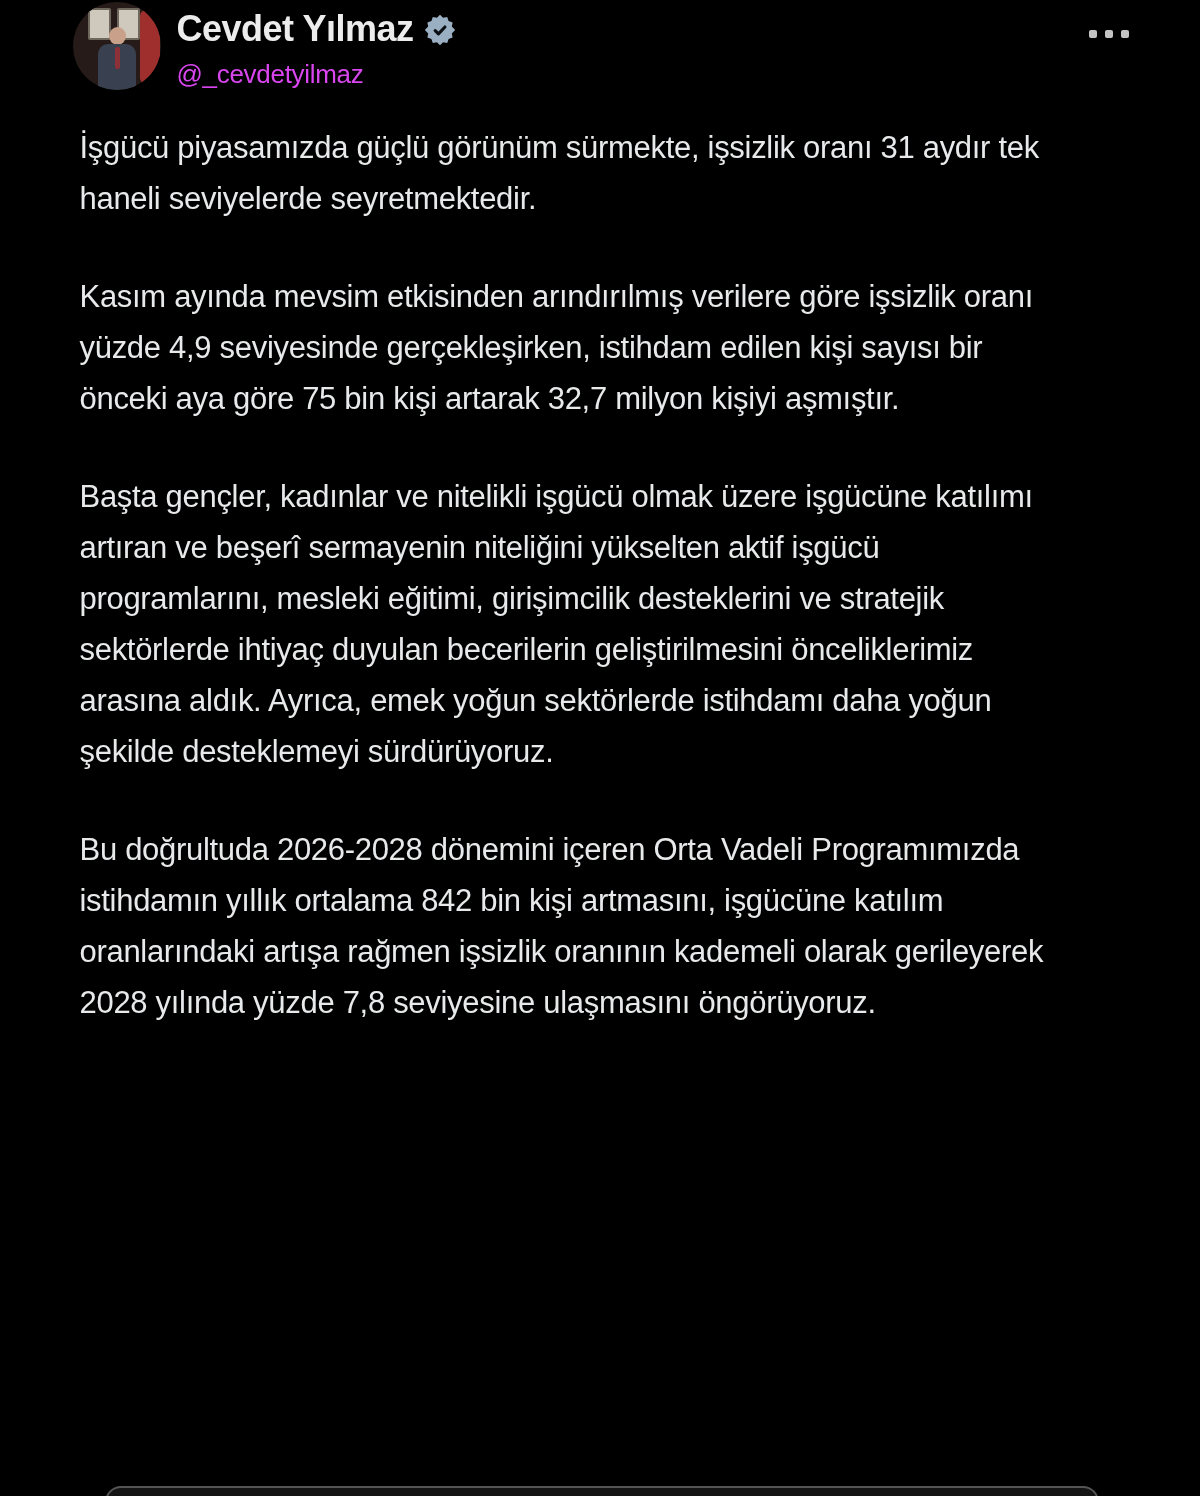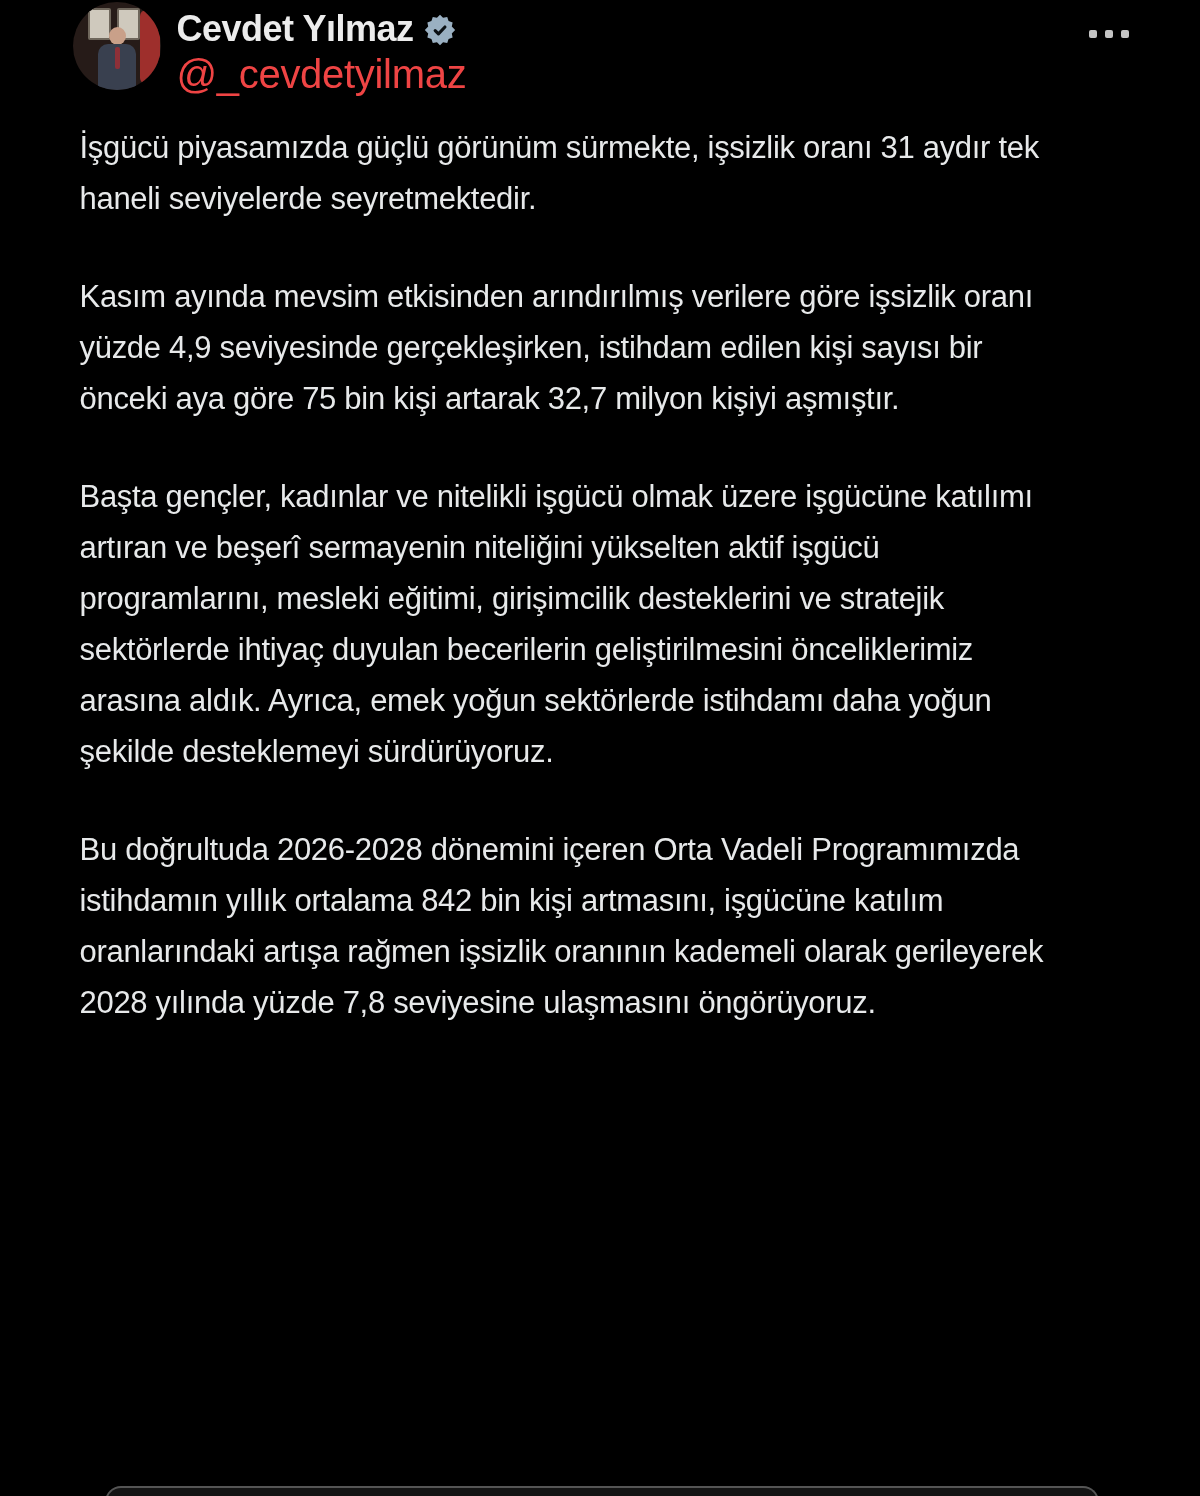--- a/index.html
+++ b/index.html
@@ -81,22 +81,22 @@
     letter-spacing: -0.5px;
     line-height: 42px;
   }
   .badge-icon {
     width: 34px; height: 34px;
     display: inline-block;
     margin-top: 2px;
   }
   .handle {
     margin-top: 6px;
-    font-size: 40px;
-    color: #ef4444;
+    font-size: 26px;
+    color: #d946ef;
     letter-spacing: -0.3px;
     line-height: 36px;
   }
 
   .more-button {
     position: absolute;
     right: 12px; top: 18px;
     width: 56px; height: 32px;
     display: flex;
     align-items: center;

